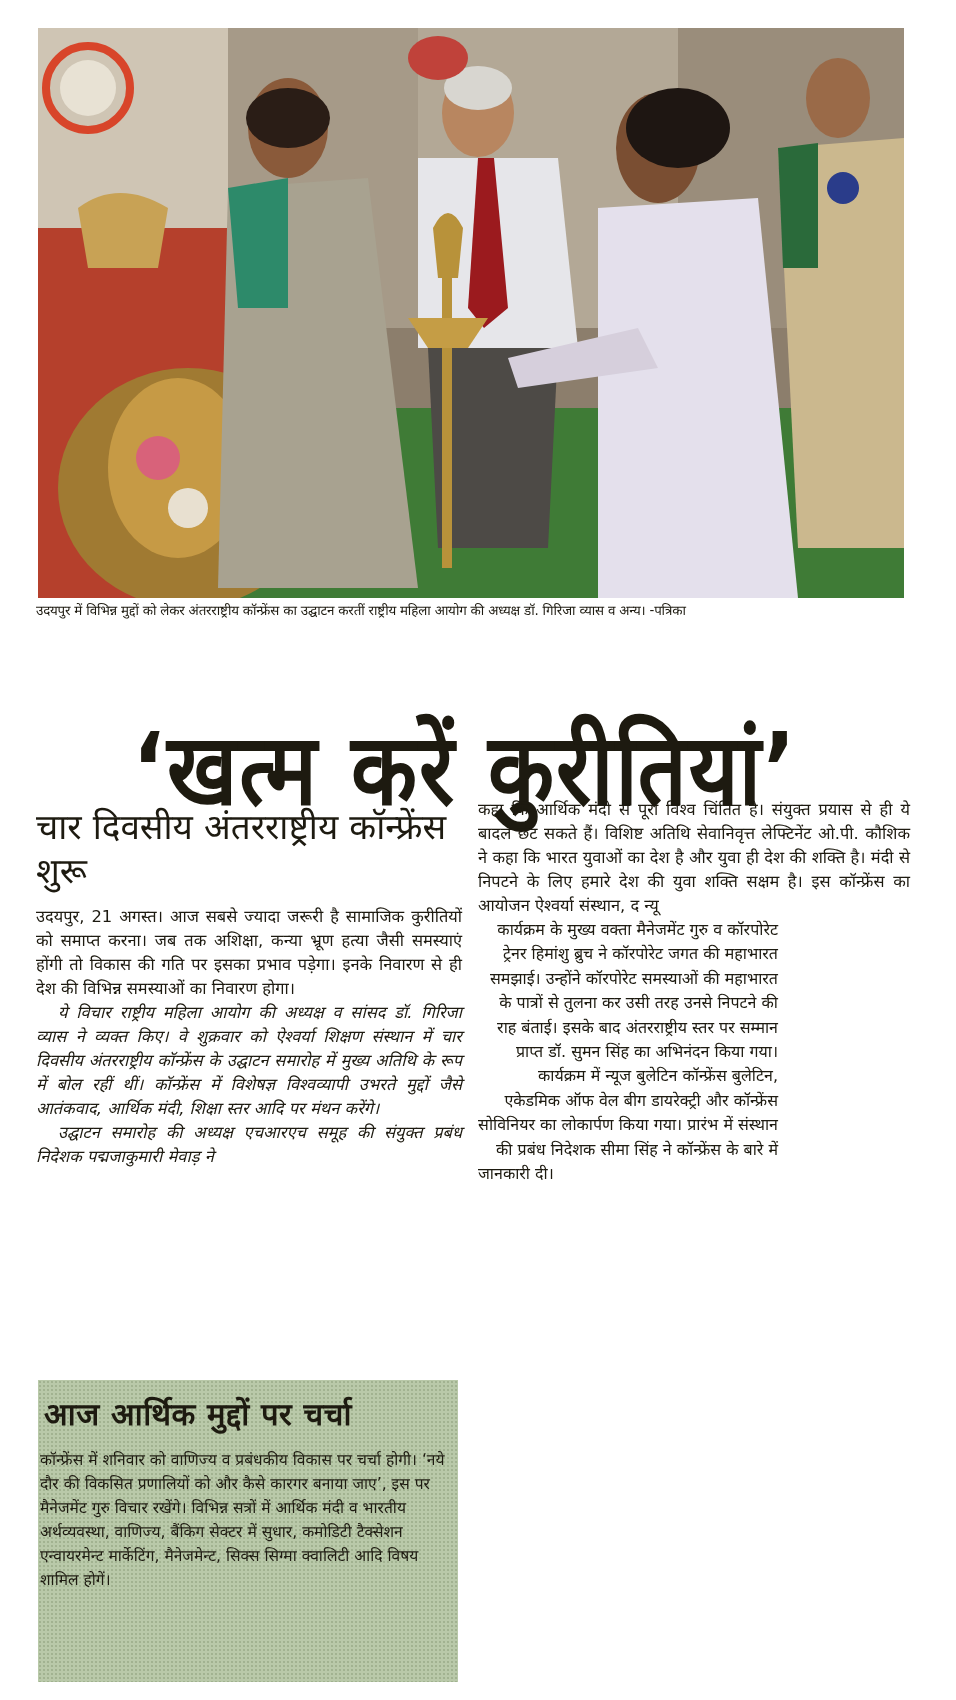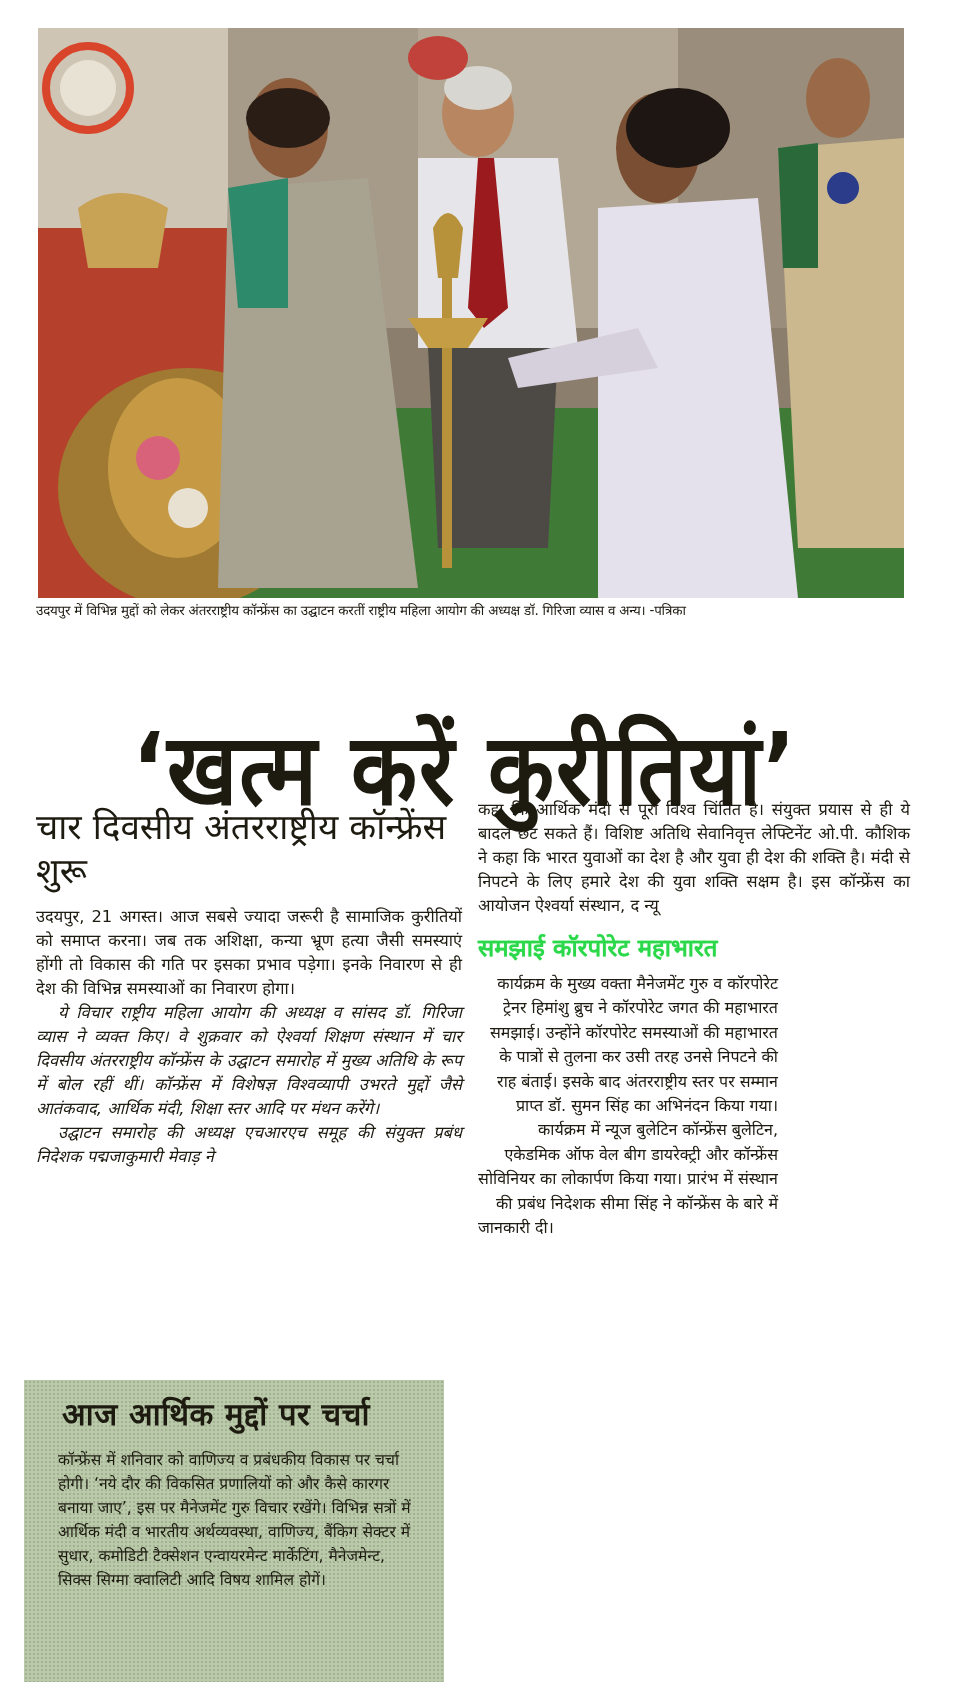--- a/index.html
+++ b/index.html
@@ -27,25 +27,25 @@
     font-size:35px; line-height:44px; font-weight:normal; margin:0 0 12px 0;
   }
   .byline { font-size:17px; font-weight:bold; line-height:23px; margin:0; }
   .para {
     font-size:16.4px; line-height:24px; text-align:justify; margin:0;
     text-align-last:left;
   }
   .para .dateline { font-weight:normal;margin-top:12px; }
   .indent { text-indent:22px;font-style:italic; }
   .box {
-    position:absolute; left:24px; top:1380px; width:420px; height:302px;
+    position:absolute; left:38px; top:1380px; width:420px; height:302px;
     background:#b9c9a9;
     background-image: radial-gradient(rgba(90,110,70,0.25) 1px, transparent 1px);
     background-size:4px 4px;
-    padding:10px 32px; box-sizing:border-box;
+    padding:10px 0; box-sizing:border-box;
   }
   .box-title {
     font-size:31px; font-weight:bold; line-height:40px; margin:4px 0 14px 6px;
     letter-spacing:0.5px;
   }
   .box-body { font-size:15.6px; line-height:24px; margin:0 0 0 2px; }
   .green-head {
     color:#2bd84a; font-size:24px; font-weight:bold; line-height:36px;
     margin:12px 0 6px 0; text-shadow:0 0 1px #9af0a8;
   }
@@ -117,17 +117,16 @@
   <p class="para indent">उद्घाटन समारोह की अध्यक्ष एचआरएच समूह की संयुक्त प्रबंध निदेशक पद्मजाकुमारी मेवाड़ ने</p>
 </div>
 
 <div class="box">
   <div class="box-title">आज आर्थिक मुद्दों पर चर्चा</div>
   <p class="box-body">कॉन्फ्रेंस में शनिवार को वाणिज्य व प्रबंधकीय विकास पर चर्चा होगी। ‘नये दौर की विकसित प्रणालियों को और कैसे कारगर बनाया जाए’, इस पर मैनेजमेंट गुरु विचार रखेंगे। विभिन्न सत्रों में आर्थिक मंदी व भारतीय अर्थव्यवस्था, वाणिज्य, बैंकिग सेक्टर में सुधार, कमोडिटी टैक्सेशन एन्वायरमेन्ट मार्केटिंग, मैनेजमेन्ट, सिक्स सिग्मा क्वालिटी आदि विषय शामिल होगें।</p>
 </div>
 
 <div class="col-right">
   <p class="para right-para-wide">कहा कि आर्थिक मंदी से पूरा विश्व चिंतित है। संयुक्त प्रयास से ही ये बादल छंट सकते हैं। विशिष्ट अतिथि सेवानिवृत्त लेफ्टिनेंट ओ.पी. कौशिक ने कहा कि भारत युवाओं का देश है और युवा ही देश की शक्ति है। मंदी से निपटने के लिए हमारे देश की युवा शक्ति सक्षम है। इस कॉन्फ्रेंस का आयोजन ऐश्वर्या संस्थान, द न्यू</p>
-  <div class="green-head narrow">समझाई कॉरपोरेट महाभारत</div>
   <div class="narrow">
     <p class="para">कार्यक्रम के मुख्य वक्ता मैनेजमेंट गुरु व कॉरपोरेट ट्रेनर हिमांशु ब्रुच ने कॉरपोरेट जगत की महाभारत समझाई। उन्होंने कॉरपोरेट समस्याओं की महाभारत के पात्रों से तुलना कर उसी तरह उनसे निपटने की राह बंताई। इसके बाद अंतरराष्ट्रीय स्तर पर सम्मान प्राप्त डॉ. सुमन सिंह का अभिनंदन किया गया। कार्यक्रम में न्यूज बुलेटिन कॉन्फ्रेंस बुलेटिन, एकेडमिक ऑफ वेल बीग डायरेक्ट्री और कॉन्फ्रेंस सोविनियर का लोकार्पण किया गया। प्रारंभ में संस्थान की प्रबंध निदेशक सीमा सिंह ने कॉन्फ्रेंस के बारे में जानकारी दी।</p>
   </div>
 </div>
 
 </body></html>

